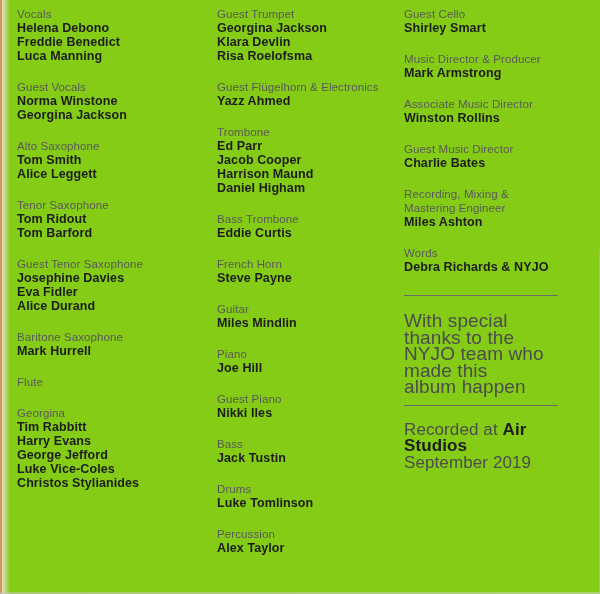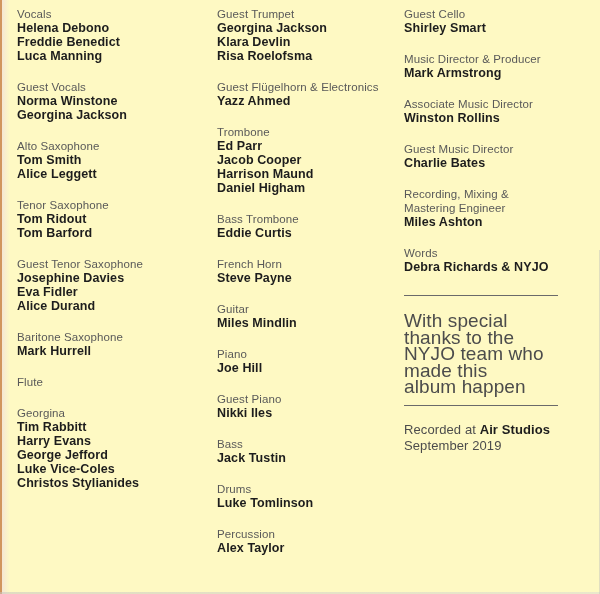--- a/index.html
+++ b/index.html
@@ -2,21 +2,21 @@
 <html><head>
 <meta charset="utf-8">
 <style>
   html,body{margin:0;padding:0;}
   body{
     width:600px;height:594px;overflow:hidden;position:relative;
     background:#ffffff;
     font-family:"Liberation Sans","DejaVu Sans",sans-serif;
     -webkit-font-smoothing:antialiased;
   }
-  .page{position:absolute;inset:0;background:#fef9c3;}
+  .page{position:absolute;inset:0;background:#84cc16;}
   
   .edge-tan{position:absolute;left:0;top:0;width:2px;height:594px;}
   .edge-cream{position:absolute;left:2px;top:0;width:8px;height:594px;
     background:linear-gradient(to right, rgba(244,228,214,.9), rgba(255,255,255,0));}
   .edge-bottom{position:absolute;left:0;bottom:0;width:600px;height:2px;
     background:linear-gradient(to right, rgba(200,198,192,.55), rgba(215,215,212,.5));}
   .edge-right{position:absolute;right:0;top:250px;width:1px;height:344px;background:rgba(190,190,188,.45);}
 
   .col{position:absolute;top:7px;}
   #col-0{left:17px;width:195px;}
@@ -36,21 +36,21 @@
   .rule{border:none;border-top:1px solid #6a6a6a;margin:0;width:154px;}
   #rule-top{margin-top:21px;}
   .thanks{
     margin:17px 0 0 0;width:160px;
     font-size:19px;line-height:16.5px;color:#4c4c4c;
     white-space:pre-line;letter-spacing:.1px;
   }
   #rule-bottom{margin-top:9px;}
   .recorded{
     margin:16px 0 0 0;
-    font-size:13px;line-height:16.5px;color:#4c4c4c;letter-spacing:.1px;
+    font-size:17px;line-height:16.5px;color:#4c4c4c;letter-spacing:.1px;
   }
   .recorded strong{color:#1d1d1d;font-weight:700;}
   .block{display:block;}
 </style>
 </head>
 <body>
 
 <div class="page">
   <div class="edge-tan" style="background: rgb(209, 149, 94);"></div>
   <div class="edge-cream"></div>

